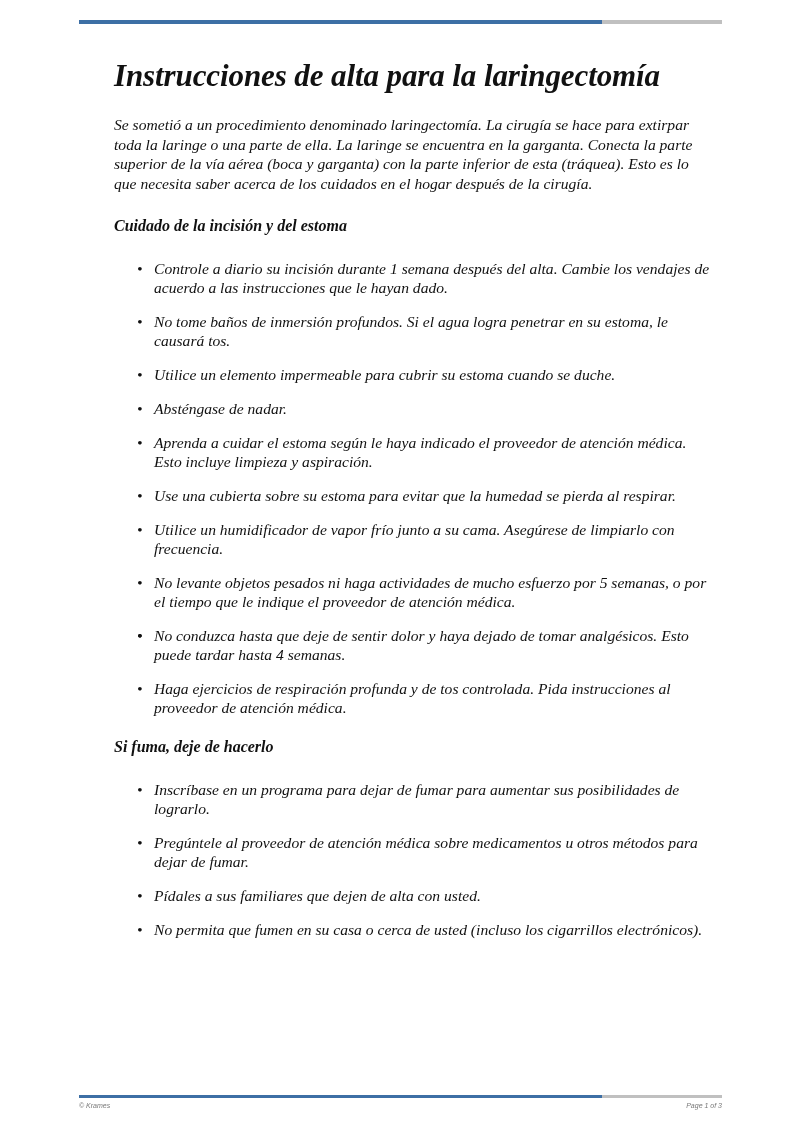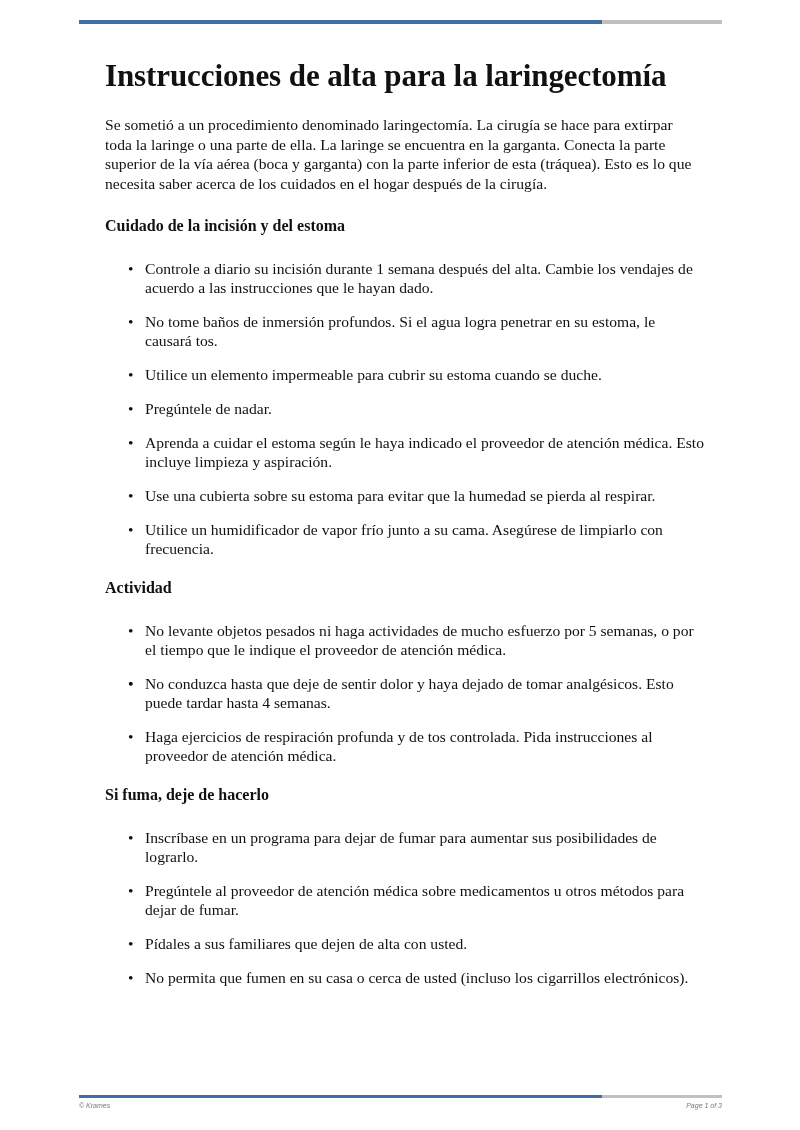--- a/index.html
+++ b/index.html
@@ -2,21 +2,21 @@
 <html><head>
   <meta charset="utf-8">
   <style>
     html, body { margin: 0; padding: 0; background: #ffffff; }
     body { width: 800px; height: 1130px; position: relative; overflow: hidden; font-family: "Liberation Serif", serif; color: #111; }
     .bar { position: absolute; left: 79px; width: 643px; height: 4px; display: flex; }
     .bar .blue { background: #3d6fa5; width: 523px; height: 100%; }
     .bar .gray { background: #c0c0c0; flex: 1; height: 100%; }
     .topbar { top: 20px; }
     .botbar { top: 1095px; height: 3px; }
-    .content { position: absolute; left: 105px; top: 56px; width: 600px; }
+    .content { position: absolute; left: 114px; top: 56px; width: 600px; font-style: italic; }
     h1 { font-size: 31px; font-weight: bold; margin: 0 0 19px 0; line-height: 40px; letter-spacing: -0.1px; }
     p.intro { font-size: 15.6px; line-height: 19.5px; margin: 0 8px 18px 0; }
     h2 { font-size: 16px; font-weight: bold; margin: 0 0 18px 0; line-height: 30px; }
     ul { margin: 0 0 12px 0; padding: 0 0 0 40px; list-style: none; }
     li { font-size: 15.6px; line-height: 19px; margin: 0 0 15px 0; position: relative; }
     li .dot { position: absolute; left: -17px; top: 0; }
     .footer-left { position: absolute; left: 79px; top: 1102px; font-family: "Liberation Sans", sans-serif; font-style: italic; font-size: 7px; color: #777; }
     .footer-right { position: absolute; right: 78px; top: 1102px; font-family: "Liberation Sans", sans-serif; font-style: italic; font-size: 7px; color: #777; }
   </style>
 </head>
@@ -30,29 +30,28 @@
 <div class="content">
   <h1>Instrucciones de alta para la laringectomía</h1>
   <p class="intro">Se sometió a un procedimiento denominado laringectomía. La cirugía se hace para extirpar toda la laringe o una parte de ella. La laringe se encuentra en la garganta. Conecta la parte superior de la vía aérea (boca y garganta) con la parte inferior de esta (tráquea). Esto es lo que necesita saber acerca de los cuidados en el hogar después de la cirugía.</p>
 
   <section>
     <h2>Cuidado de la incisión y del estoma</h2>
     <ul>
       <li><span class="dot">•</span><span>Controle a diario su incisión durante 1 semana después del alta. Cambie los vendajes de acuerdo a las instrucciones que le hayan dado.</span></li>
       <li><span class="dot">•</span><span>No tome baños de inmersión profundos. Si el agua logra penetrar en su estoma, le causará tos.</span></li>
       <li><span class="dot">•</span><span>Utilice un elemento impermeable para cubrir su estoma cuando se duche.</span></li>
-      <li><span class="dot">•</span><span>Pregúntele de nadar.</span></li>
+      <li><span class="dot">•</span><span>Absténgase de nadar.</span></li>
       <li><span class="dot">•</span><span>Aprenda a cuidar el estoma según le haya indicado el proveedor de atención médica. Esto incluye limpieza y aspiración.</span></li>
       <li><span class="dot">•</span><span>Use una cubierta sobre su estoma para evitar que la humedad se pierda al respirar.</span></li>
       <li><span class="dot">•</span><span>Utilice un humidificador de vapor frío junto a su cama. Asegúrese de limpiarlo con frecuencia.</span></li>
     </ul>
   </section>
 
   <section>
-    <h2>Actividad</h2>
     <ul>
       <li><span class="dot">•</span><span>No levante objetos pesados ni haga actividades de mucho esfuerzo por 5 semanas, o por el tiempo que le indique el proveedor de atención médica.</span></li>
       <li><span class="dot">•</span></li>
       <li><span class="dot">•</span><span>No conduzca hasta que deje de sentir dolor y haya dejado de tomar analgésicos. Esto puede tardar hasta 4 semanas.</span></li>
       <li><span class="dot">•</span><span>Haga ejercicios de respiración profunda y de tos controlada. Pida instrucciones al proveedor de atención médica.</span></li>
     </ul>
   </section>
 
   <section>
     <h2>Si fuma, deje de hacerlo</h2>

